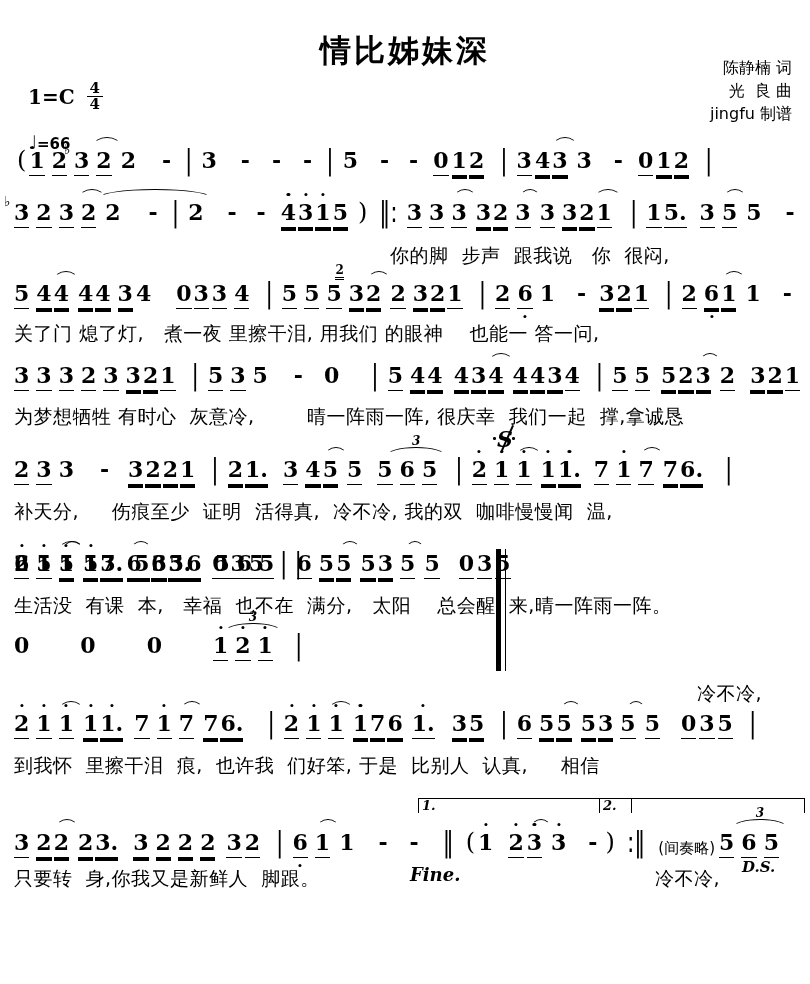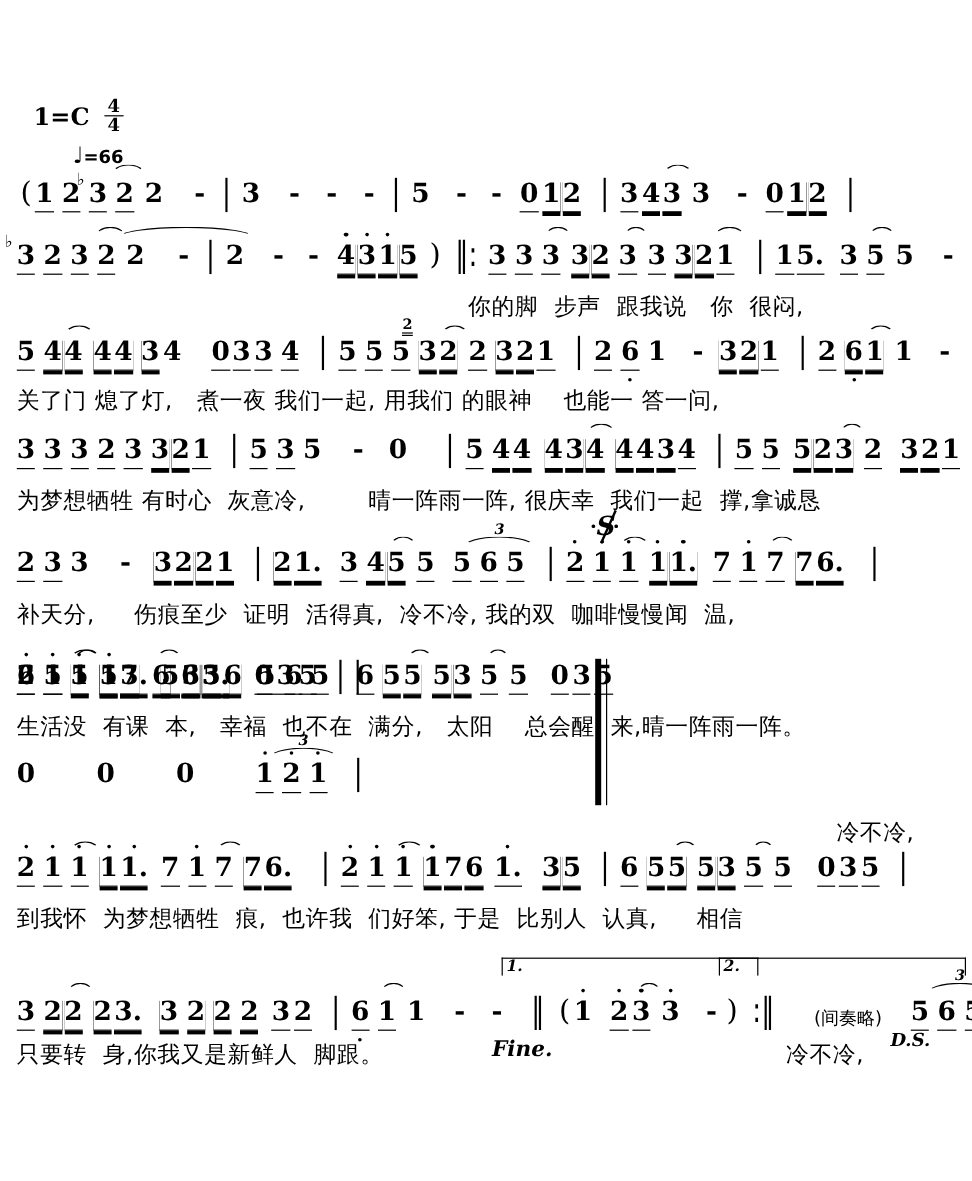--- a/index.html
+++ b/index.html
@@ -10,33 +10,33 @@
   .title{position:absolute;left:0;right:0;top:30px;text-align:center;
          font-size:31px;font-weight:bold;letter-spacing:3px;
          font-family:"DejaVu Sans",sans-serif;}
   .credits{position:absolute;right:18px;top:56px;text-align:right;
            font-size:16px;line-height:23px;font-family:"DejaVu Sans",sans-serif;white-space:pre;}
   .keyblock{position:absolute;left:28px;top:82px;}
   .keyrow{display:flex;align-items:center;font-weight:bold;font-size:20px;}
   .frac{display:inline-block;margin-left:12px;font-size:15px;font-weight:bold;text-align:center;line-height:13px;}
   .frac .top{display:block;border-bottom:1.3px solid #000;padding:0 3px 1px;}
   .frac .bot{display:block;padding-top:1px;}
-  .temporow{font-weight:bold;font-size:15px;margin-top:8px;font-family:"DejaVu Sans",sans-serif;text-align:right;}
+  .temporow{font-weight:bold;font-size:15px;margin-top:20px;font-family:"DejaVu Sans",sans-serif;}
   .temporow .nq{font-size:19px;}
 
   
   #score .mline{position:absolute;display:flex;align-items:baseline;height:42px;left:14px;white-space:nowrap;}
   .tk{position:relative;display:inline-block;font:bold 22px "DejaVu Serif",serif;
       line-height:1.15;margin-right:7px;padding-bottom:2px;}
   .u1{border-bottom:1.7px solid #000;}
   .u2{border-bottom:1.7px solid #000;box-shadow:0 3px 0 #000;}
   .bar{font-weight:400;transform:scaleY(1.3);margin:0 9px;font-family:"DejaVu Sans",sans-serif;}
   .dash{font-weight:bold;margin:0 5px;}
   .par{font-weight:400;font-size:24px;margin:0 3px;}
-  .txt{font-weight:400;font-size:15px;font-family:"DejaVu Sans",sans-serif;margin:0 24px;align-self:center;}
+  .txt{font-weight:400;font-size:15px;font-family:"DejaVu Sans",sans-serif;margin:0 4px;align-self:center;}
   .sp{display:inline-block;height:1px;}
   .fl::before{content:"♭";position:absolute;left:-10px;top:-7px;font-size:14px;font-weight:400;}
   .dt{position:absolute;width:3.2px;height:3.2px;border-radius:50%;background:#000;left:50%;transform:translateX(-50%);}
   .dt.hi{top:-7px;}
   .dt.lo{bottom:-10px;}
   .grace{position:absolute;top:-17px;right:-2px;font:bold 12px "DejaVu Serif",serif;
          border-bottom:3px double #000;line-height:1;padding-bottom:1px;}
   .arc{position:relative;display:inline-block;height:8px;top:-27px;
        border:1.7px solid transparent;border-top-color:#000;border-bottom:none;
        border-radius:50% 50% 0 0 / 100% 100% 0 0;align-self:center;}
@@ -81,20 +81,24 @@
   .volta.v1{left:418px;width:212px;}
   .volta.v2{left:599px;width:204px;}
   .fine{position:absolute;left:410px;top:864px;font:italic bold 18px "DejaVu Serif",serif;}
   .ds{position:absolute;left:742px;top:858px;font:italic bold 15px "DejaVu Serif",serif;}
 </style>
 </head>
 <body>
 
 <div class="sheet" data-name="sheet-music-page">
 
+  <div class="title" data-name="page-title">情比姊妹深</div>
+  <div class="credits" data-name="credits">陈静楠 词
+光  良 曲
+jingfu 制谱</div>
 
   <div class="keyblock" data-name="key-signature-block">
     <div class="keyrow">
       <span data-name="key-scale-degree">1</span>
         <span data-name="key-equals">=</span>
         <span data-name="key-letter">C</span>
       <span class="frac" data-name="time-signature">
         <span class="top" data-name="time-signature-top">4</span>
         <span class="bot" data-name="time-signature-bottom">4</span>
       </span>
@@ -479,26 +483,26 @@
         <span class="tk txt" data-name="inline-text">(间奏略)</span>
         <span class="tk note u1" data-name="note">5</span>
         <span class="tk note u1" data-name="note">6</span>
         <span class="tk note u1" data-name="note">5</span>
         <span class="arc" data-name="tuplet-arc" style="width: 54px; margin-left: -54px;">
           <i>3</i>
         </span>
         <span class="sp" data-name="spacer" style="width: 8px;"></span>
       </div>
       <div class="lyr" data-name="lyrics-line-1">你的脚  步声  跟我说   你  很闷,</div>
-      <div class="lyr" data-name="lyrics-line-2">关了门 熄了灯,   煮一夜 我们一起, 用我们 的眼神    也能一 答一问,</div>
+      <div class="lyr" data-name="lyrics-line-2">关了门 熄了灯,   煮一夜 里擦干泪, 用我们 的眼神    也能一 答一问,</div>
       <div class="lyr" data-name="lyrics-line-3">为梦想牺牲 有时心  灰意冷,        晴一阵雨一阵, 很庆幸  我们一起  撑,拿诚恳</div>
       <div class="lyr" data-name="lyrics-line-4">补天分,     伤痕至少  证明  活得真,  冷不冷, 我的双  咖啡慢慢闻  温,</div>
       <div class="lyr" data-name="lyrics-line-5">生活没  有课  本,   幸福  也不在  满分,   太阳    总会醒  来,晴一阵雨一阵。</div>
       <div class="lyr" data-name="lyrics-line-6">冷不冷,</div>
-      <div class="lyr" data-name="lyrics-line-7">到我怀  为梦想牺牲  痕,  也许我  们好笨, 于是  比别人  认真,     相信</div>
+      <div class="lyr" data-name="lyrics-line-7">到我怀  里擦干泪  痕,  也许我  们好笨, 于是  比别人  认真,     相信</div>
       <div class="lyr" data-name="lyrics-line-8">只要转  身,你我又是新鲜人  脚跟。</div>
       <div class="lyr" data-name="lyrics-line-9">冷不冷,</div>
     </div>
 
   <span class="segno" data-name="segno-icon"><i>S</i></span>
   <div class="sysbrace" data-name="system-bracket"></div>
 
   <div class="volta v1" data-name="volta-bracket-1">
       <span>1.</span>
     </div>

